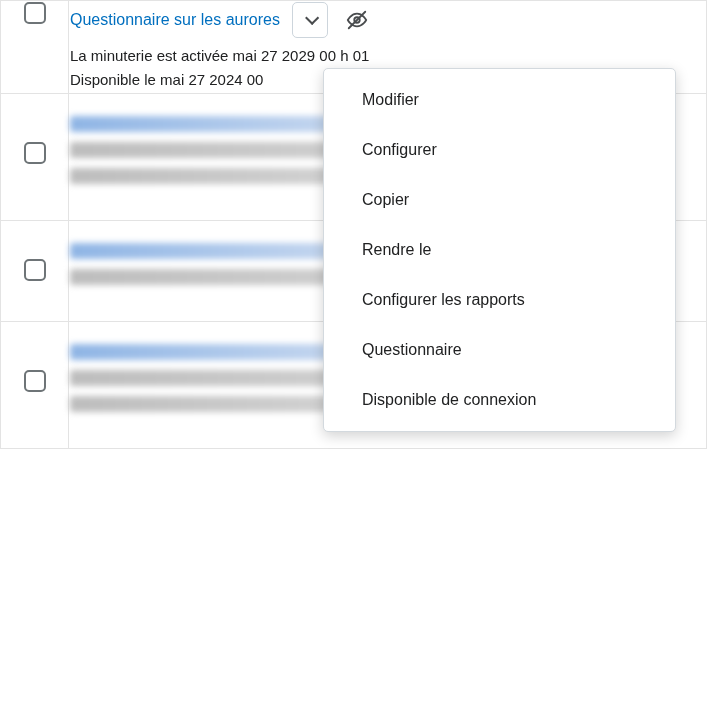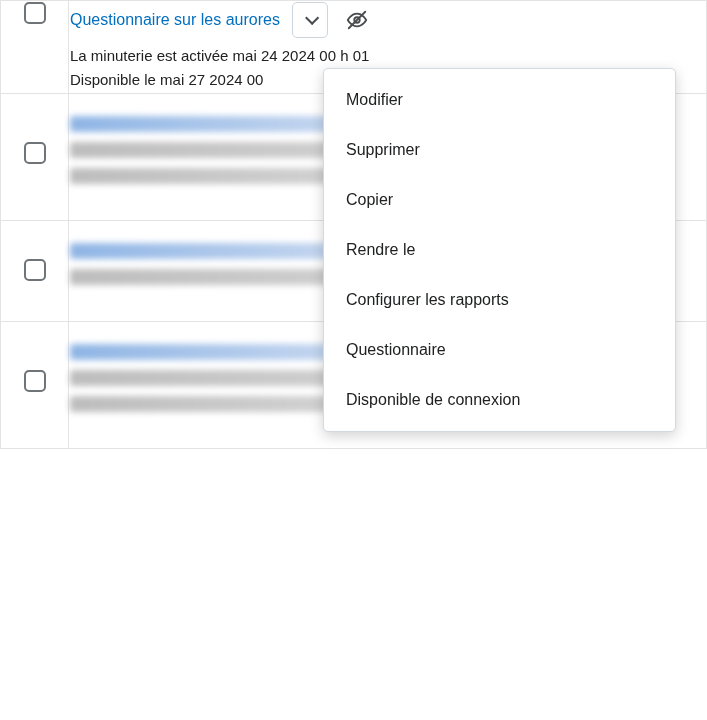--- a/index.html
+++ b/index.html
@@ -12,21 +12,21 @@
     .title-row{display:flex;align-items:center;gap:6px;margin-bottom:6px}
     a.qlink{color:#006fbf;text-decoration:none;font-size:16px}
     .dd-btn{width:36px;height:36px;border:1px solid #cdd5dc;border-radius:5px;background:#fff;display:flex;align-items:center;justify-content:center;cursor:pointer;margin-left:6px}
     .chev{display:inline-block;width:10px;height:10px;border-right:2.4px solid #494c4e;border-bottom:2.4px solid #494c4e;transform:rotate(45deg) translateY(-3px)}
     .hidden-ico{width:22px;height:22px;margin-left:12px;color:#494c4e}
     .desc{line-height:1.6;color:#202122;font-size:15px}
     .blur-line{height:16px;border-radius:3px;margin-bottom:10px;filter:blur(3px)}
     .bl-a{background:linear-gradient(90deg,#8fb5e5,#c9d9f0);width:46%}
     .bl-b{background:linear-gradient(90deg,#bdbdbd,#e0e0e0);width:86%}
     .bl-c{background:linear-gradient(90deg,#bdbdbd,#e0e0e0);width:72%}
-    .menu{position:absolute;top:68px;left:323px;width:353px;background:#fff;border:1px solid #d3d9de;border-radius:5px;box-shadow:0 4px 14px rgba(0,0,0,.18);padding:6px 0;z-index:10}
+    .menu{position:absolute;top:68px;left:323px;width:353px;background:#fff;border:1px solid #d3d9de;border-radius:5px;box-shadow:0 4px 14px rgba(0,0,0,.18);padding:6px 16px;z-index:10}
     .menu-item{padding:16px 22px;font-size:16px;color:#202122;cursor:pointer}
     .menu-item.hl{border:2px solid #bf3947;margin:2px 4px;border-radius:2px;padding:14px 18px}
     .tbl tr:first-child td{border-top:none}
   </style>
 </head>
 <body>
 
 <table class="tbl">
   <tbody>
       <tr>
@@ -37,21 +37,21 @@
         <div class="dd-btn">
               <span class="chev"></span>
             </div>
         <svg class="hidden-ico" viewBox="0 0 24 24" fill="none" stroke="currentColor" stroke-width="2" stroke-linecap="round">
               <path d="M2 12s3.5-7 10-7 10 7 10 7-3.5 7-10 7S2 12 2 12z"></path>
               <circle cx="12" cy="12" r="3"></circle>
               <line x1="3" y1="21" x2="21" y2="3"></line>
             </svg>
       </div>
       <div class="desc">
-        <div>La minuterie est activée mai 24 2024 00 h 01</div>
+        <div>La minuterie est activée mai 27 2029 00 h 01</div>
         <div>Disponible le mai 27 2024 00</div>
       </div>
     </td>
   </tr>
   <tr>
     <td class="chk-col" style="padding-top:48px"><input type="checkbox" style=""></td>
     <td class="cnt-col" style="padding-top:22px;padding-bottom:26px">
       <div class="blur-line bl-a"></div>
       <div class="blur-line bl-b"></div>
       <div class="blur-line bl-c"></div>
@@ -70,19 +70,19 @@
       <div class="blur-line bl-a"></div>
       <div class="blur-line bl-b"></div>
       <div class="blur-line bl-c"></div>
     </td>
   </tr>
 </tbody>
   </table>
 
 <div class="menu">
   <div class="menu-item">Modifier</div>
-  <div class="menu-item">Supprimer</div>
+  <div class="menu-item">Configurer</div>
   <div class="menu-item">Copier</div>
   <div class="menu-item">Rendre le</div>
   <div class="menu-item">Configurer les rapports</div>
   <div class="menu-item">Questionnaire</div>
   <div class="menu-item">Disponible de connexion</div>
 </div>
 
 </body></html>

